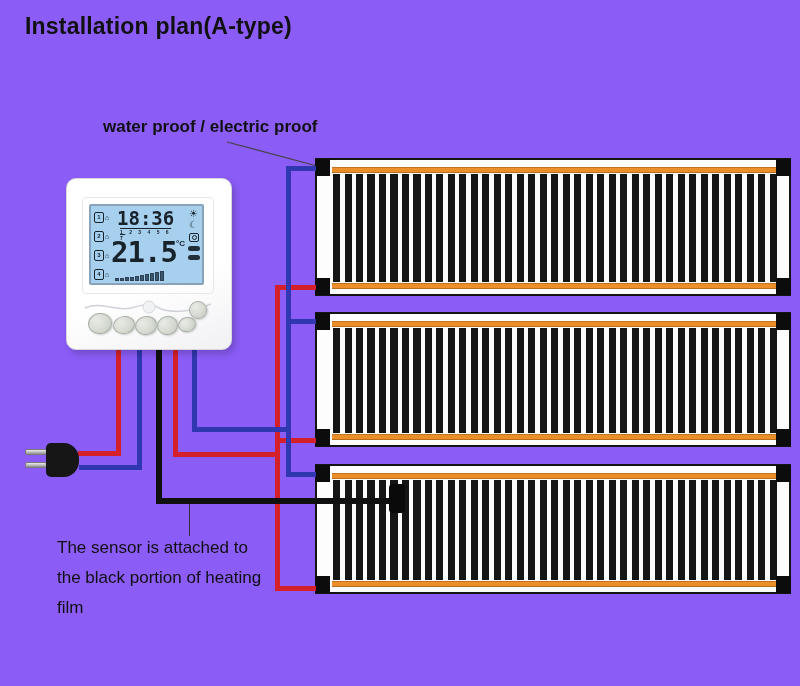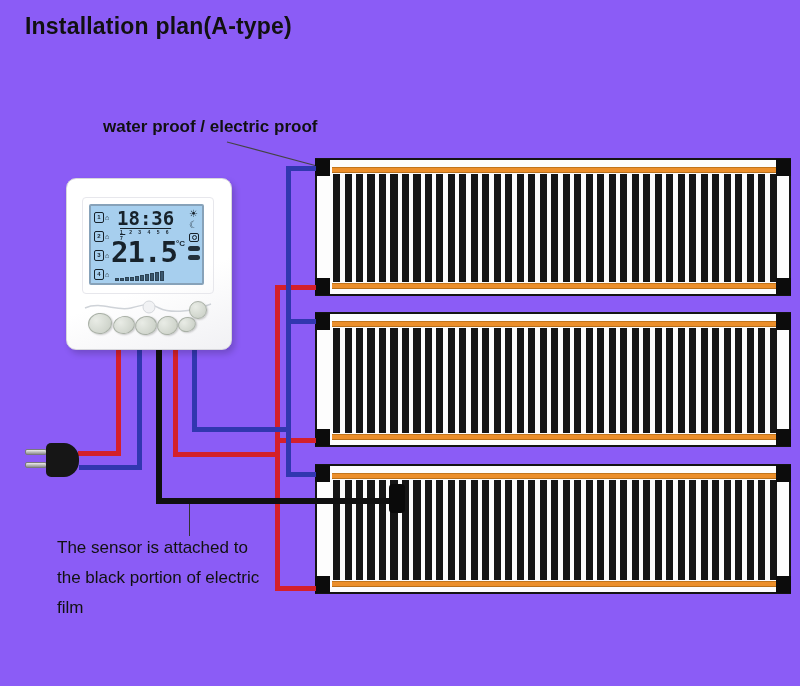--- a/index.html
+++ b/index.html
@@ -81,21 +81,21 @@
   .btn.b6{left:122px;top:122px;width:16px;height:16px;}
 </style>
 </head>
 <body>
 
 <div class="canvas">
 
   <div class="title">Installation plan(A-type)</div>
   <div class="waterproof">water proof / electric proof</div>
   <div class="sensor-note">The sensor is attached to
-the black portion of electric
+the black portion of heating
 film</div>
 
   <svg class="ptr-svg" width="96" height="30">
     <line x1="3" y1="3" x2="93" y2="27" stroke="#444" stroke-width="1.2"></line>
   </svg>
   <div class="sensor-ptr"></div>
 
   <div class="panel p1">
     <div class="busbar top"></div>
     <div class="busbar bot"></div>

